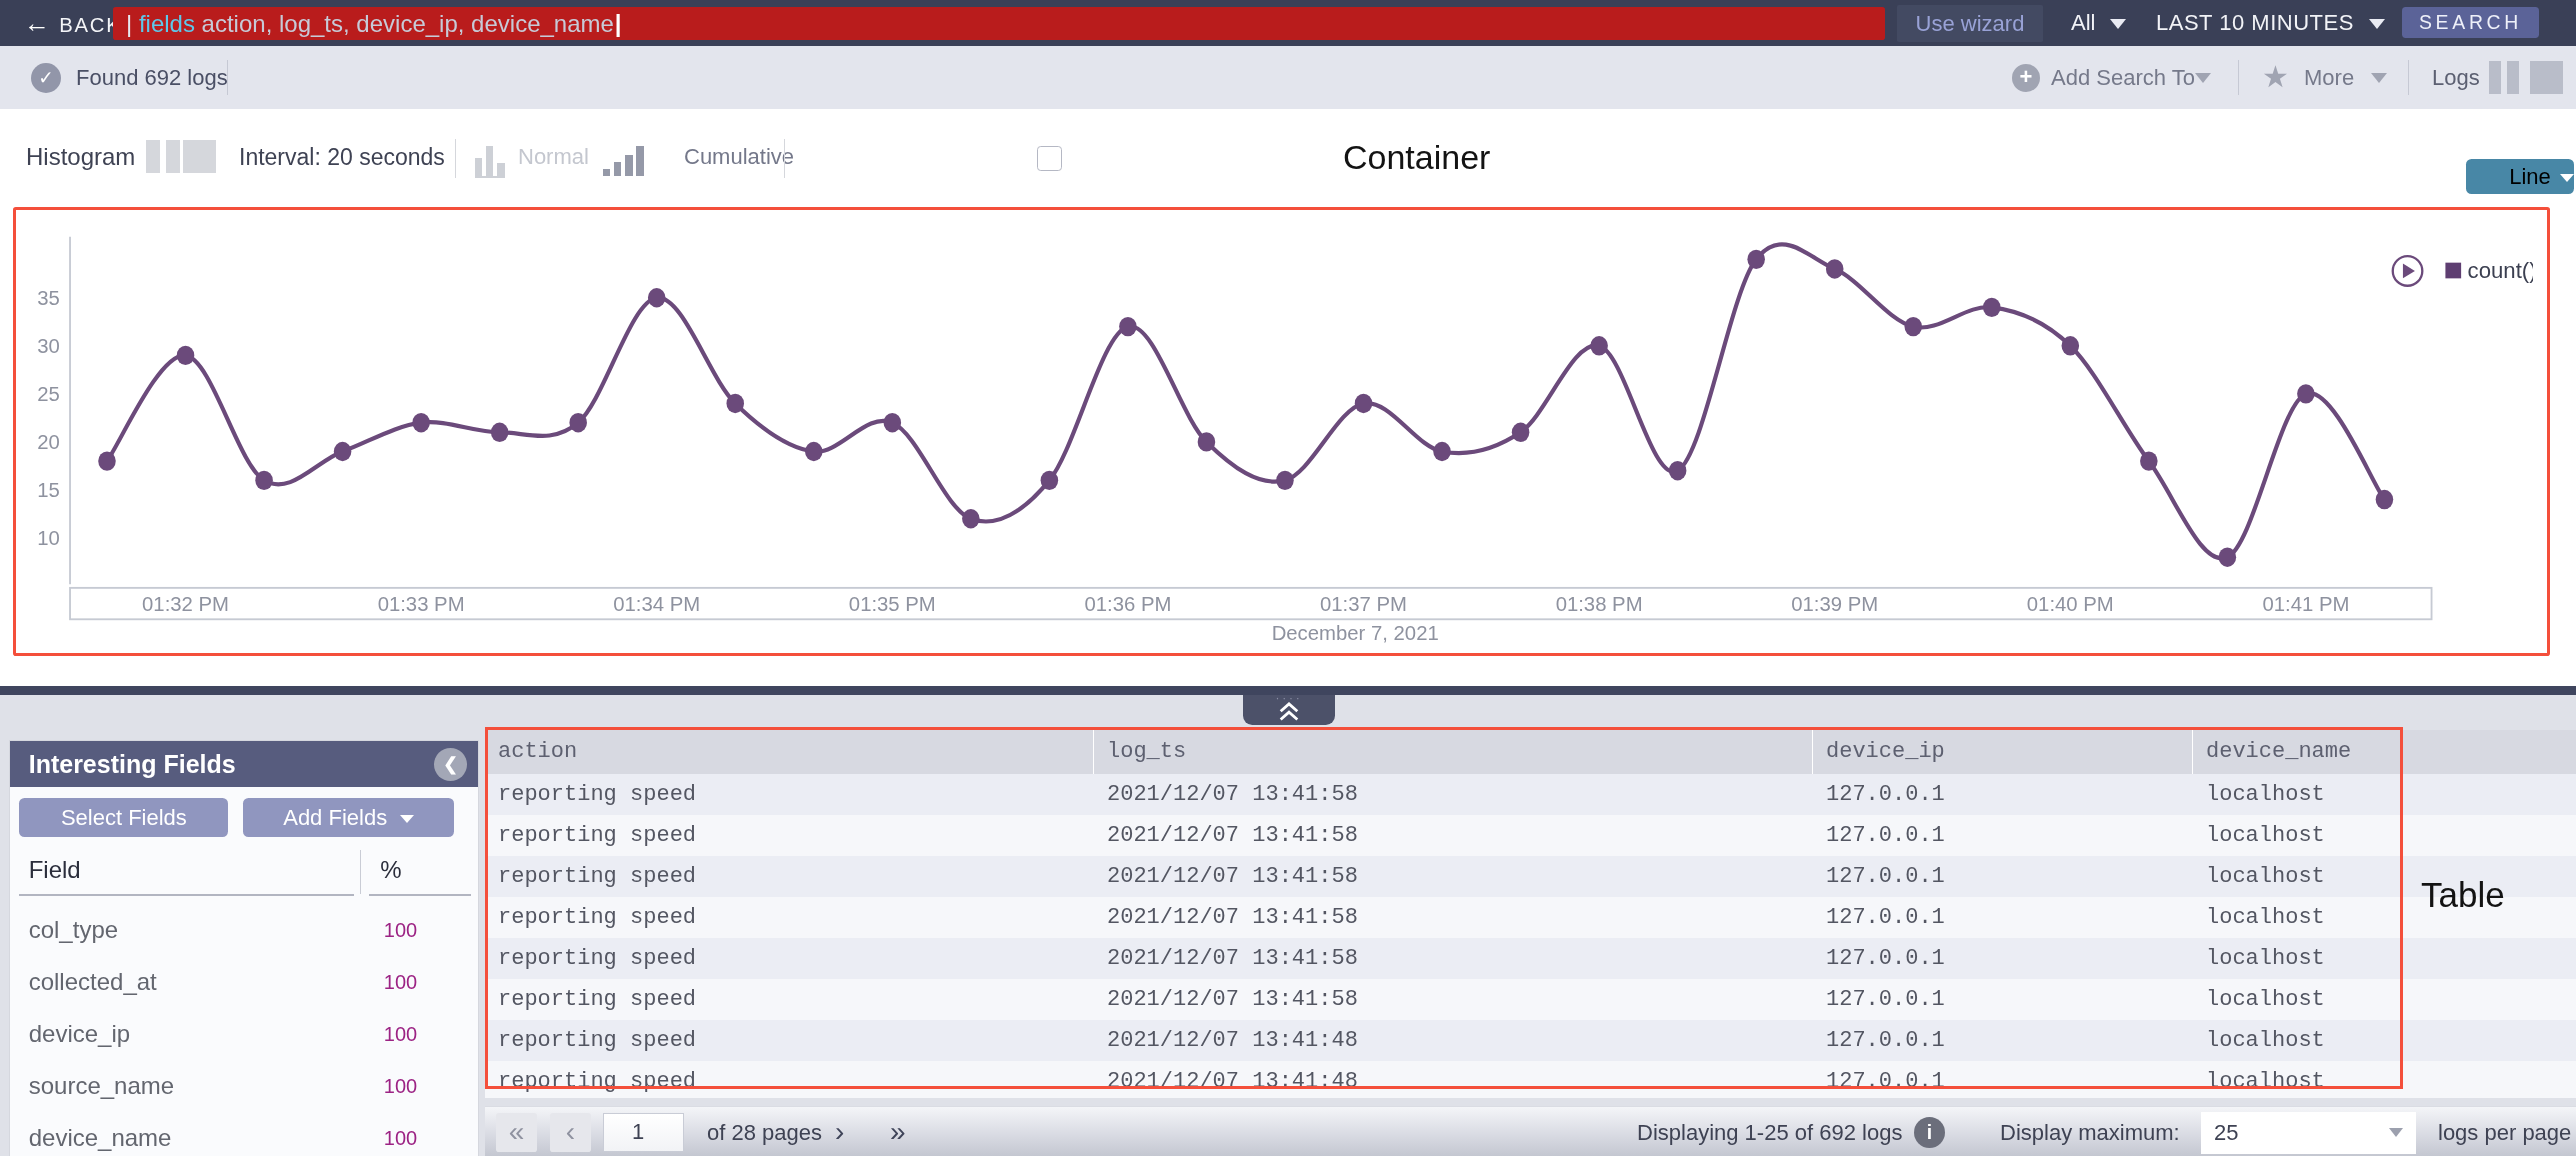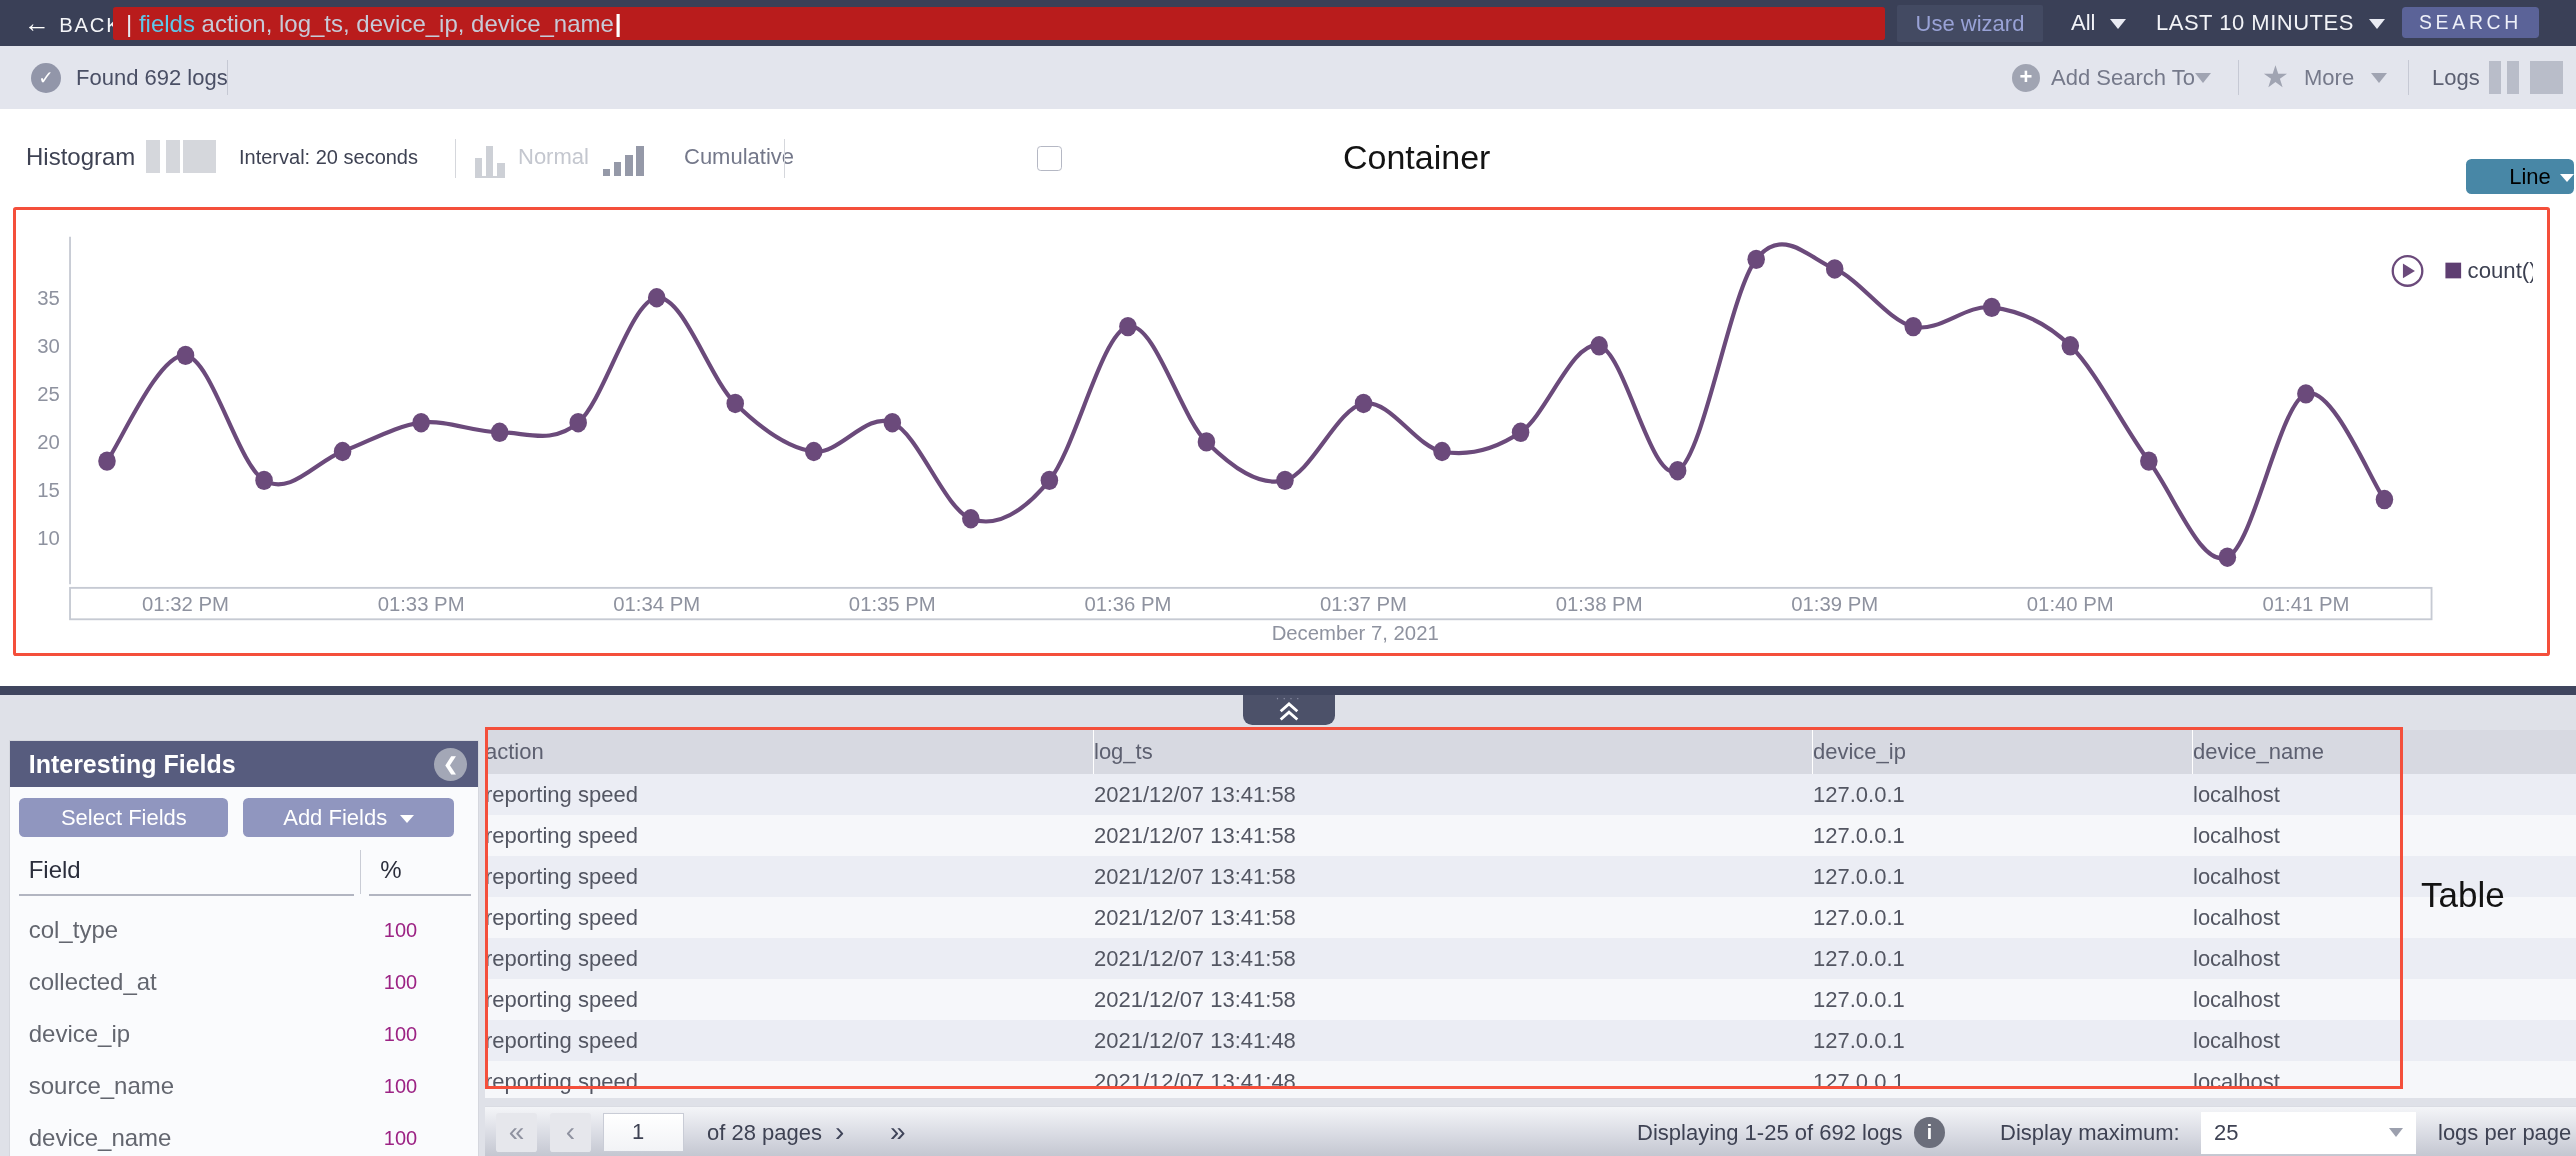--- a/index.html
+++ b/index.html
@@ -94,21 +94,21 @@
   .field-row { height:52px; line-height:52px; cursor:pointer; }
   .field-row .fname { position:absolute; left:18.5px; font-size:24px; color:#63666f; }
   .field-row .fpct { position:absolute; left:305px; width:102px; text-align:right; font-size:20px; color:#9c2384; }
 
   
   #log-table { left:485px; top:730px; width:2091px; height:368px; overflow:hidden; z-index:3; }
   .tr { display:flex; height:41px; line-height:41px; font-size:22px; color:#535662; cursor:pointer; }
   .tr.head { height:44px; line-height:44px; background:#d7d9e1; color:#5d6070; cursor:default; }
   .tr.odd { background:#ebedf4; }
   .tr.even { background:#f6f7fa; }
-  .td { padding-left:0; overflow:hidden; white-space:nowrap; }
+  .td { padding-left:13px; overflow:hidden; white-space:nowrap;font-family:Liberation Mono, monospace; }
   .c0 { width:609px; } .c1 { width:719px; } .c2 { width:380px; } .c3 { flex:1; }
   .head .c0,.head .c1,.head .c2 { border-right:1.8px solid #fff; }
   #tablebox-anno { left:485px; top:727px; width:1918px; height:362px; border:3.7px solid #f44f3b; pointer-events:none; z-index:5; }
   #anno-table { left:2421px; top:875px; font-size:35px; color:#131313; z-index:5; }
 
   
   #pagination { left:485px; top:1106px; width:2091px; height:51px;
     background:linear-gradient(180deg,#f4f5f8 0%,#d9dbe3 55%,#c3c6d0 100%);
     border-top:0.9px solid #dadce3; z-index:4; }
   .pg-btn { position:absolute; top:5.5px; width:41px; height:39px; background:#e6e7ec; border-radius:2.8px;
@@ -164,21 +164,21 @@
   <div id="sq-ic" class="abs" style="left:2530px; top:15px;"></div>
 </div>
 
 <div id="toolbar">
   <div class="abs tb-label" style="left:26px;">Histogram</div>
   <div class="abs lay-bars" style="left:146px;">
       <div></div>
       <div></div>
     </div>
   <div id="lay-sq" class="abs" style="left:183px;"></div>
-  <div class="abs tb-label" style="left:239px; font-size:20px;">Interval: 20 seconds</div>
+  <div class="abs tb-label" style="left:239px; font-size:23px;">Interval: 20 seconds</div>
   <div class="abs vdiv" style="left:455px; top:30px; height:39px; background:#d5d7dc;"></div>
   <div class="abs chart-ic norm" style="left:475px;">
     <div style="height:18.5px"></div>
       <div style="height:30px"></div>
       <div style="height:13px"></div>
   </div>
   <div class="abs tb-label lite" style="left:518px; font-size:22px;">Normal</div>
   <div class="abs chart-ic cum" style="left:603px;">
     <div style="height:7.4px"></div>
       <div style="height:14px"></div>

